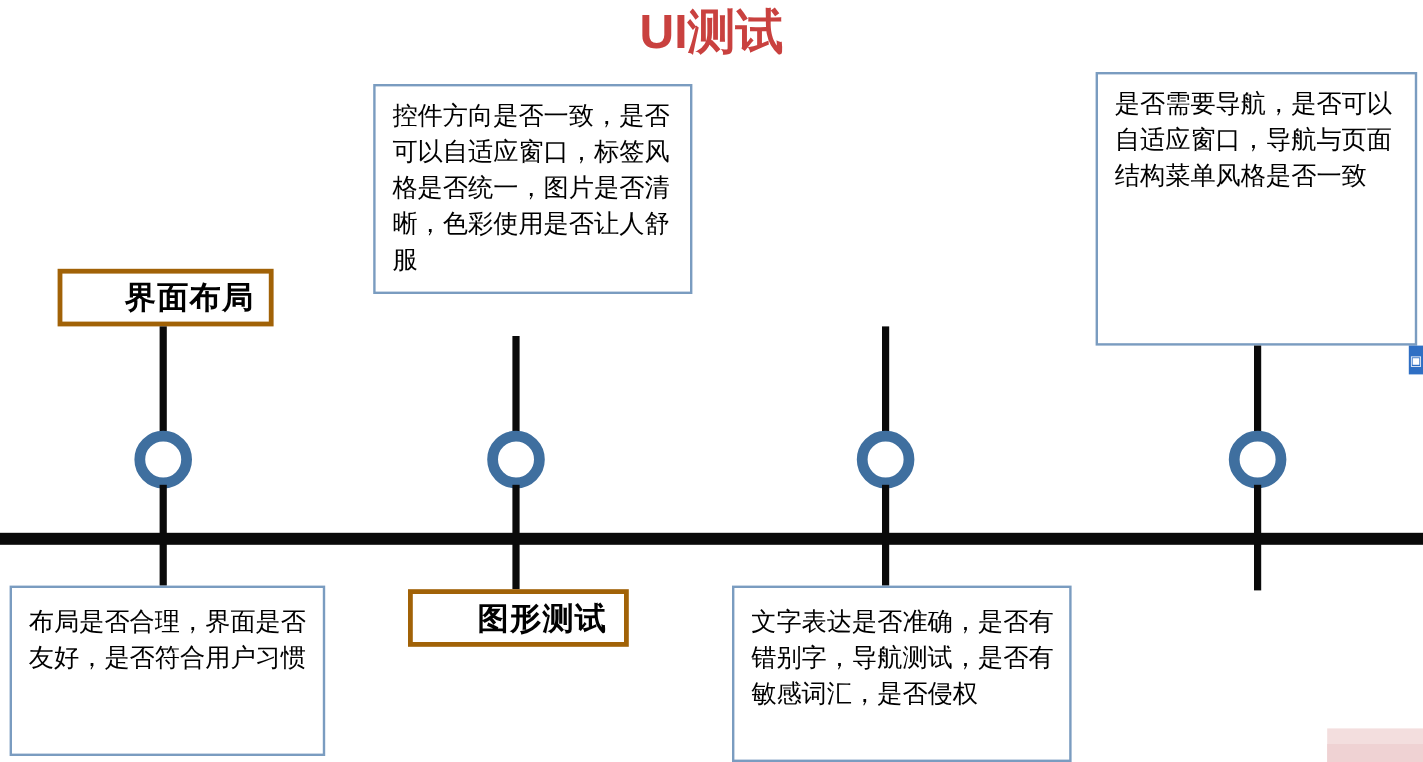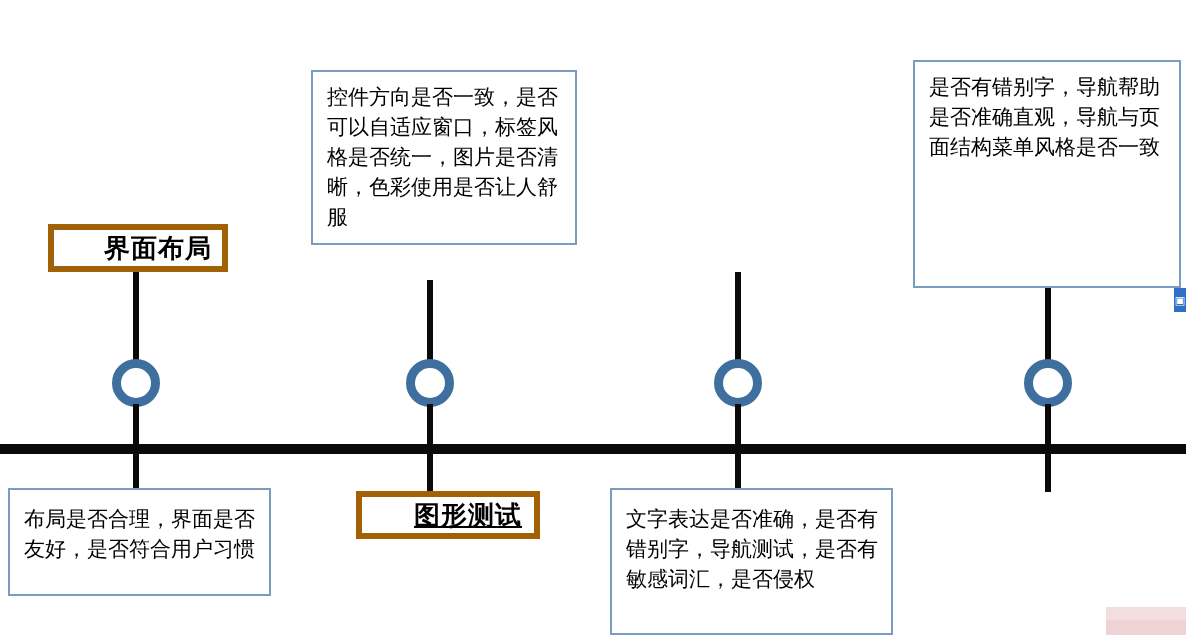--- a/index.html
+++ b/index.html
@@ -58,21 +58,21 @@
     border: 9px solid #3f6f9f;
     border-radius: 50%;
     box-sizing: border-box;
     background: transparent;
   }
 
   
   .label-box {
     position: absolute;
     box-sizing: border-box;
-    border: 6px solid #a16207;
+    border: 4px solid #a16207;
     background: #ffffff;
     display: flex;
     align-items: center;
     justify-content: center;
     font-weight: bold;
     font-size: 26px;
     color: #000000;
     letter-spacing: 1px;
     white-space: nowrap;
     padding-left: 40px;
@@ -114,39 +114,40 @@
     width: 100%;
     height: 52%;
     background: #efd2d3;
   }
 </style>
 </head>
 <body>
 
 <div id="canvas">
 
+  <div class="title">UI测试</div>
 
   <div class="label-box" style="left:48px; top:224px; width:180px; height:48px;">界面布局</div>
   <div class="stem" style="left:133px; top:272px; height:90px;"></div>
   <div class="node" style="left:112px; top:359px;"></div>
   <div class="stem" style="left:133px; top:404px; height:86px;"></div>
-  <div class="desc-box" style="left:8px; top:488px; width:263px; height:108px;">布局是否合理，界面是否友好，是否符合用户习惯</div>
+  <div class="desc-box" style="left:8px; top:488px; width:263px; height:142px;">布局是否合理，界面是否友好，是否符合用户习惯</div>
 
   <div class="desc-box tight" style="left:299px; top:70px; width:266px; height:175px;margin-left:12px;">控件方向是否一致，是否可以自适应窗口，标签风格是否统一，图片是否清晰，色彩使用是否让人舒服</div>
   <div class="stem" style="left:427px; top:280px; height:82px;"></div>
   <div class="node" style="left:406px; top:359px;"></div>
   <div class="stem" style="left:427px; top:404px; height:88px;"></div>
-  <div class="label-box" style="left:356px; top:491px; width:184px; height:48px;text-decoration:underline;">图形测试</div>
+  <div class="label-box" style="left:340px; top:491px; width:184px; height:48px;">图形测试</div>
 
   <div class="stem" style="left:735px; top:272px; height:90px;"></div>
   <div class="node" style="left:714px; top:359px;"></div>
   <div class="stem" style="left:735px; top:404px; height:86px;"></div>
   <div class="desc-box" style="left:610px; top:488px; width:283px; height:147px;">文字表达是否准确，是否有错别字，导航测试，是否有敏感词汇，是否侵权</div>
 
-  <div class="desc-box tight" style="left:913px; top:60px; width:268px; height:228px;">是否有错别字，导航帮助是否准确直观，导航与页面结构菜单风格是否一致</div>
+  <div class="desc-box tight" style="left:913px; top:60px; width:268px; height:228px;">是否需要导航，是否可以自适应窗口，导航与页面结构菜单风格是否一致</div>
   <div class="stem" style="left:1045px; top:288px; height:74px;"></div>
   <div class="node" style="left:1024px; top:359px;"></div>
   <div class="stem" style="left:1045px; top:404px; height:88px;"></div>
 
   <div class="axis"></div>
 
   <div class="edge-widget" style="left:1174px; top:288px; width:12px; height:24px;">▣</div>
 
   <div class="pink-block" style="left:1106px; top:607px; width:80px; height:28px;">
     <div class="band"></div>

